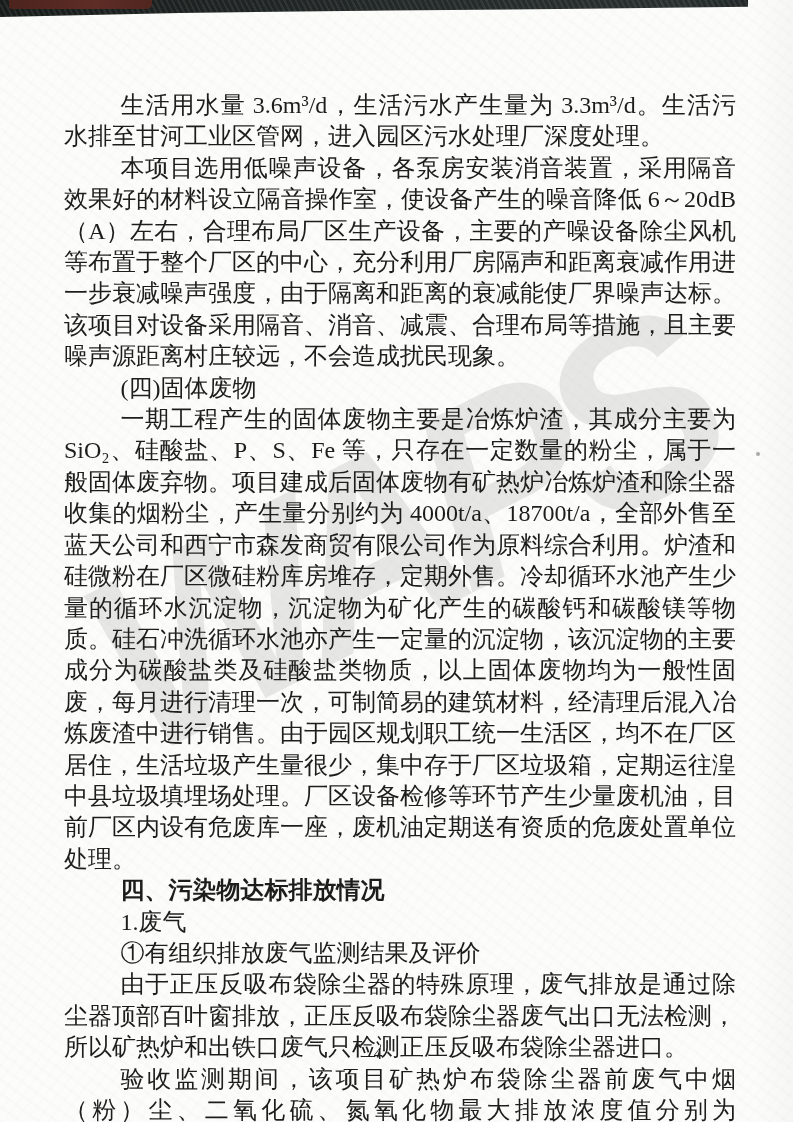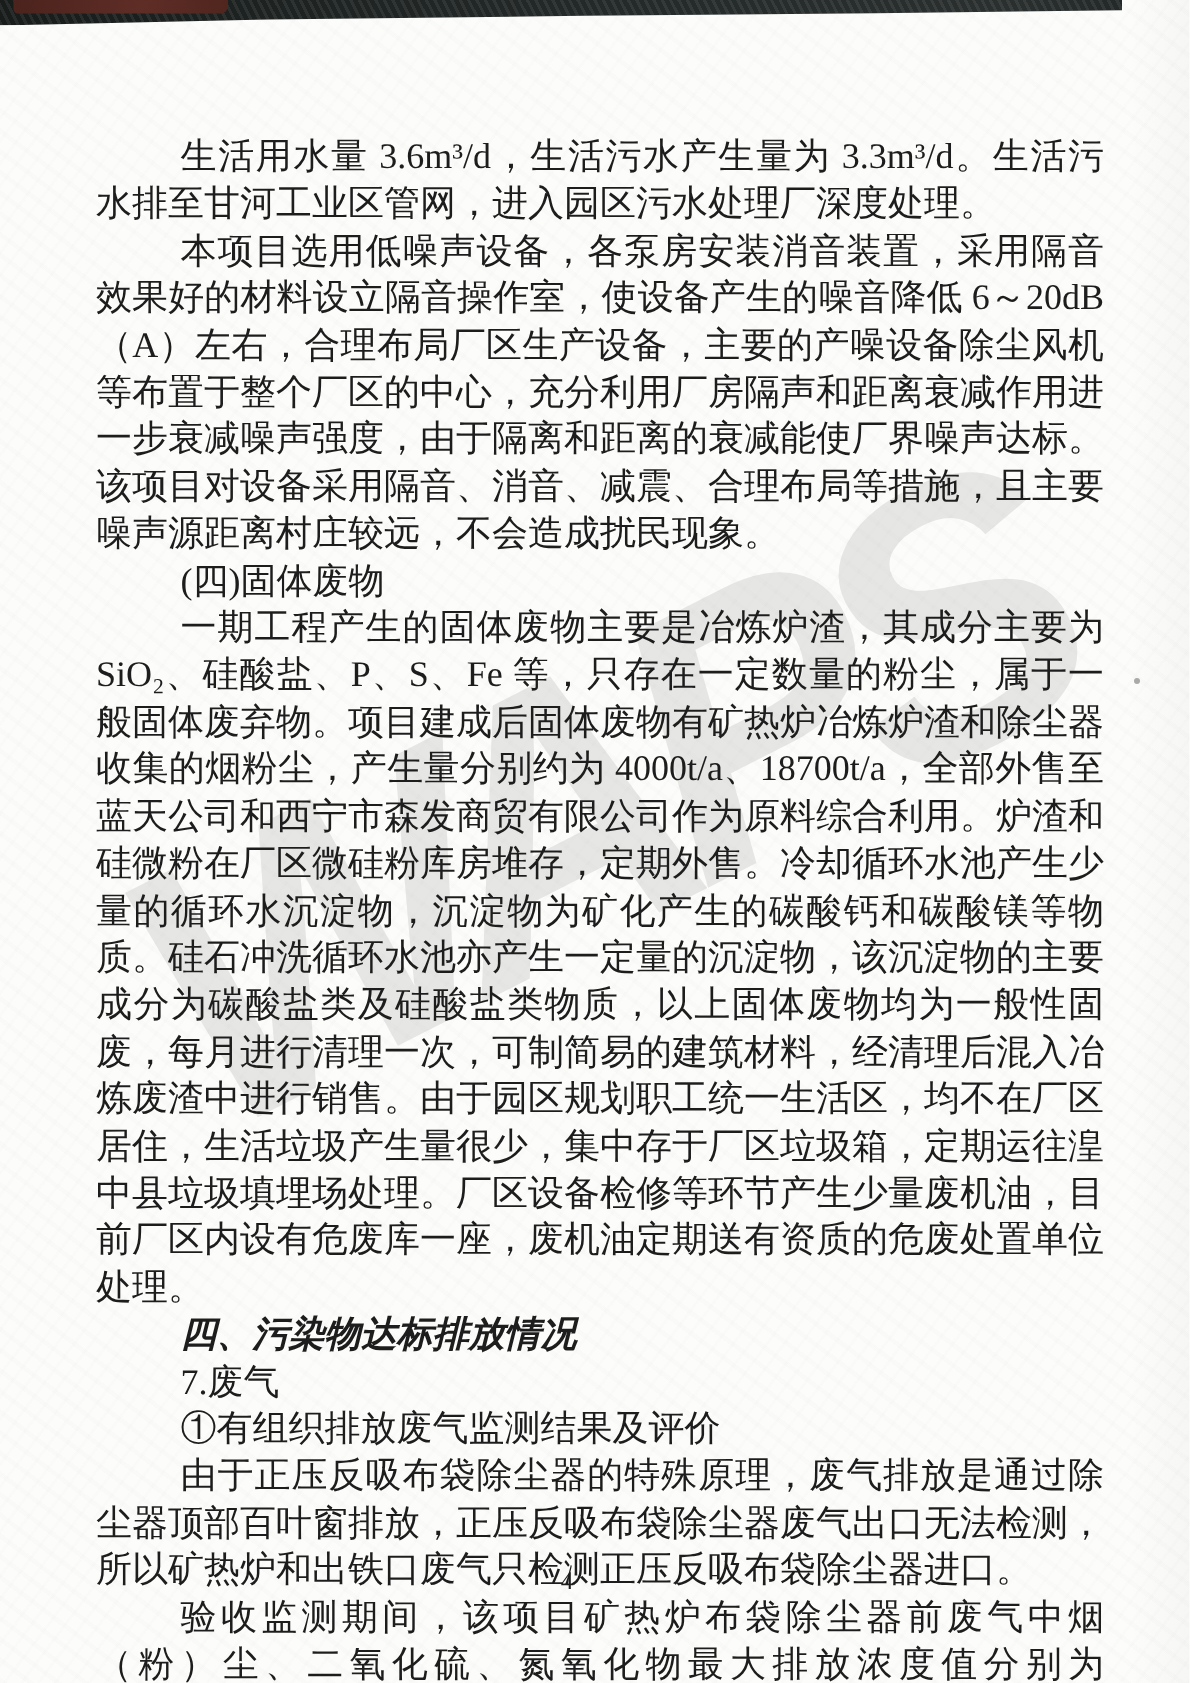--- a/index.html
+++ b/index.html
@@ -43,21 +43,21 @@
     white-space: nowrap; pointer-events: none;
     user-select: none;
   }
   .doc-body {
     position: absolute; left: 64px; top: 90px; width: 672px; z-index: 2;
     font-size: 24px; line-height: 31.4px;
     color: var(--ink, #1d1d1d);
     text-align: justify;
   }
   .doc-body p { margin: 0; text-indent: 2.35em; }
-  .doc-body p.heading { font-weight: bold; font-style: italic; }
+  .doc-body p.heading { font-weight: bold; }
   .page-number {
     position: absolute; left: 0; top: 1044px; width: 756px; z-index: 2;
     text-align: center; font-size: 17px; color: var(--ink, #1d1d1d);
   }
   
   .scan-dot {
     position: absolute; left: 756px; top: 452px; width: 4px; height: 4px;
     background: rgba(70,70,70,0.45); border-radius: 50%; z-index: 2;
   }
 </style>
@@ -69,21 +69,21 @@
 <div class="scan-band-red"></div>
 
 <div class="watermark">WAPS</div>
 
 <div class="doc-body">
     <p class="body">生活用水量 3.6m³/d，生活污水产生量为 3.3m³/d。生活污水排至甘河工业区管网，进入园区污水处理厂深度处理。</p>
     <p class="body">本项目选用低噪声设备，各泵房安装消音装置，采用隔音效果好的材料设立隔音操作室，使设备产生的噪音降低 6～20dB（A）左右，合理布局厂区生产设备，主要的产噪设备除尘风机等布置于整个厂区的中心，充分利用厂房隔声和距离衰减作用进一步衰减噪声强度，由于隔离和距离的衰减能使厂界噪声达标。该项目对设备采用隔音、消音、减震、合理布局等措施，且主要噪声源距离村庄较远，不会造成扰民现象。</p>
     <p class="subheading">(四)固体废物</p>
     <p class="body">一期工程产生的固体废物主要是冶炼炉渣，其成分主要为 SiO₂、硅酸盐、P、S、Fe 等，只存在一定数量的粉尘，属于一般固体废弃物。项目建成后固体废物有矿热炉冶炼炉渣和除尘器收集的烟粉尘，产生量分别约为 4000t/a、18700t/a，全部外售至蓝天公司和西宁市森发商贸有限公司作为原料综合利用。炉渣和硅微粉在厂区微硅粉库房堆存，定期外售。冷却循环水池产生少量的循环水沉淀物，沉淀物为矿化产生的碳酸钙和碳酸镁等物质。硅石冲洗循环水池亦产生一定量的沉淀物，该沉淀物的主要成分为碳酸盐类及硅酸盐类物质，以上固体废物均为一般性固废，每月进行清理一次，可制简易的建筑材料，经清理后混入冶炼废渣中进行销售。由于园区规划职工统一生活区，均不在厂区居住，生活垃圾产生量很少，集中存于厂区垃圾箱，定期运往湟中县垃圾填埋场处理。厂区设备检修等环节产生少量废机油，目前厂区内设有危废库一座，废机油定期送有资质的危废处置单位处理。</p>
     <p class="heading">四、污染物达标排放情况</p>
-    <p class="subheading">7.废气</p>
+    <p class="subheading">1.废气</p>
     <p class="subheading">①有组织排放废气监测结果及评价</p>
     <p class="body">由于正压反吸布袋除尘器的特殊原理，废气排放是通过除尘器顶部百叶窗排放，正压反吸布袋除尘器废气出口无法检测，所以矿热炉和出铁口废气只检测正压反吸布袋除尘器进口。</p>
     <p class="body">验收监测期间，该项目矿热炉布袋除尘器前废气中烟（粉）尘、二氧化硫、氮氧化物最大排放浓度值分别为 2.57×10³mg/m³、86 mg/m³、100 mg/m³；矿热炉出铁口布袋除</p>
   </div>
 
 <div class="scan-dot"></div>
 
 <div class="page-number">4</div>
 
 </body></html>

